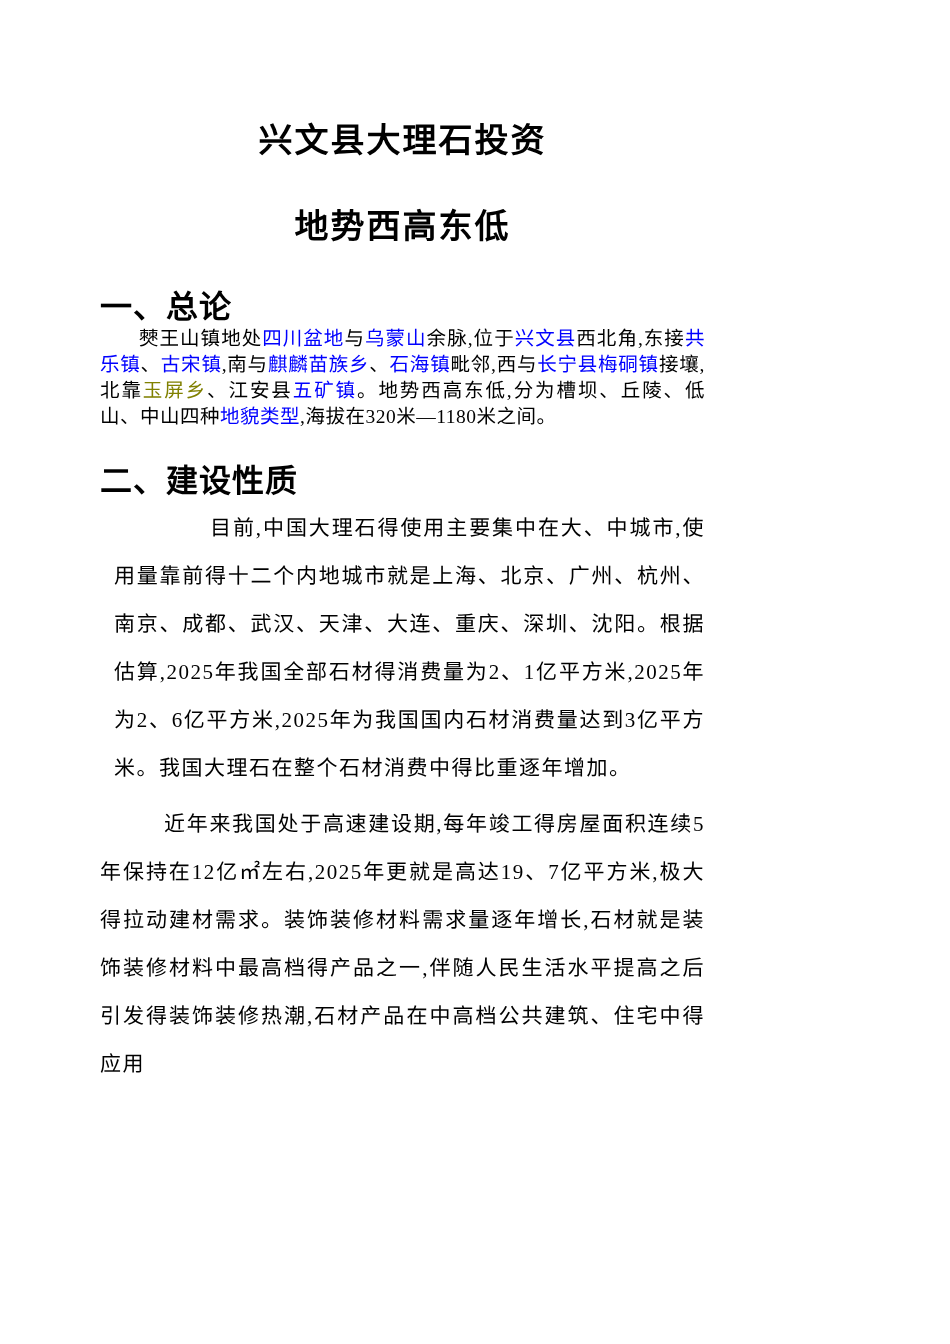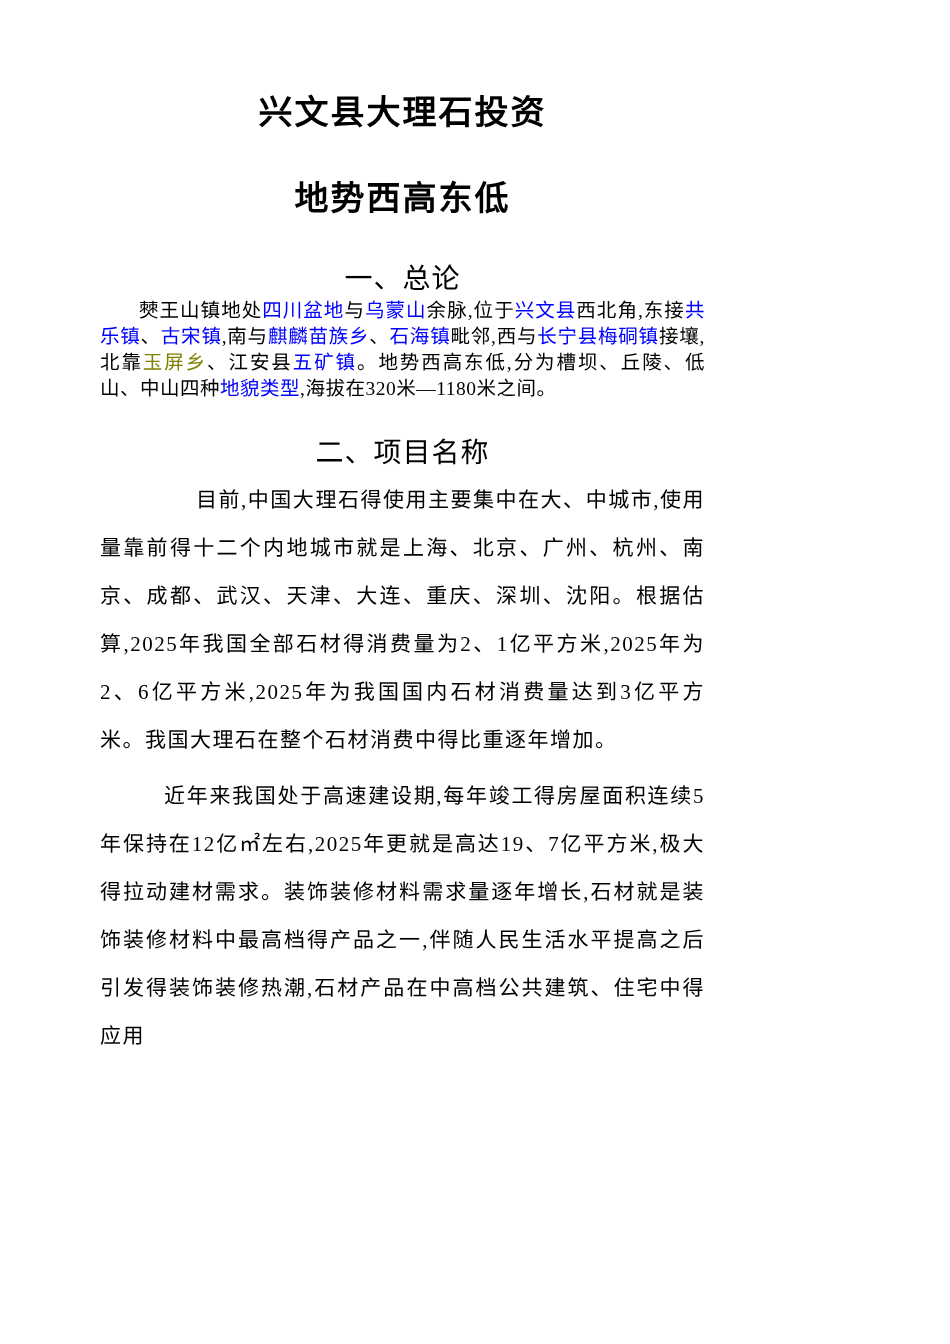--- a/index.html
+++ b/index.html
@@ -5,38 +5,37 @@
   * { margin: 0; padding: 0; box-sizing: border-box; }
   html, body { background: #ffffff; }
   body {
     width: 950px;
     font-family: "Liberation Serif", "DejaVu Serif", serif;
     color: #000000;
   }
   .page {
     width: 805px;
     min-height: 1344px;
-    padding: 92px 100px 60px 100px;
+    padding: 120px 100px 60px 100px;
     background: #ffffff;
   }
   .doc-title {
     text-align: center;
     font-size: 34px;
     font-weight: bold;
     line-height: 42px;
     letter-spacing: 2px;
     margin-bottom: 44px;
   }
   .section-heading {
-    font-size: 28px;
-    font-weight: normal;
+    font-size: 32px;
+    font-weight: bold;
     line-height: 30px;
     margin-top: 36px;
     letter-spacing: 1px;
-    text-align: center;
   }
   .section-heading.first { margin-top: 36px; }
   .item-list { margin-top: 8px; }
   .list-item {
     font-size: 21px;
     line-height: 48px;
     padding-left: 64px;
     letter-spacing: 1px;
   }
   .background-para {
@@ -55,36 +54,36 @@
     color: var(--visited_link, #808000);
     cursor: pointer;
   }
   .body-para {
     font-size: 21px;
     line-height: 48px;
     text-align: justify;
     letter-spacing: 1.5px;
     margin-top: 8px;
   }
-  .body-para.para-1 { text-indent: 96px; }
+  .body-para.para-1 { text-indent: 96px; margin-left: 14px; }
   .body-para.para-2 { text-indent: 64px; }
 </style>
 </head>
 <body>
 
 <div class="page">
 
   <h1 class="doc-title">兴文县大理石投资</h1>
 
   <h1 class="doc-title">地势西高东低</h1>
 
   <h2 class="section-heading first">一、总论</h2>
 
 
   <p class="background-para"><span>僰王山镇地处</span><span class="run-link">四川盆地</span><span>与</span><span class="run-link">乌蒙山</span><span>余脉,位于</span><span class="run-link">兴文县</span><span>西北角,东接</span><span class="run-link">共乐镇</span><span>、</span><span class="run-link">古宋镇</span><span>,南与</span><span class="run-link">麒麟苗族乡</span><span>、</span><span class="run-link">石海镇</span><span>毗邻,西与</span><span class="run-link">长宁县</span><span class="run-link">梅硐镇</span><span>接壤,北靠</span><span class="run-link-visited">玉屏乡</span><span>、江安县</span><span class="run-link">五矿镇</span><span>。地势西高东低,分为槽坝、丘陵、低山、中山四种</span><span class="run-link">地貌类型</span><span>,海拔在320米—1180米之间。</span></p>
 
-  <h2 class="section-heading">二、项目名称</h2>
+  <h2 class="section-heading">二、建设性质</h2>
 
   <p class="body-para para-1">目前,中国大理石得使用主要集中在大、中城市,使用量靠前得十二个内地城市就是上海、北京、广州、杭州、南京、成都、武汉、天津、大连、重庆、深圳、沈阳。根据估算,2025年我国全部石材得消费量为2、1亿平方米,2025年为2、6亿平方米,2025年为我国国内石材消费量达到3亿平方米。我国大理石在整个石材消费中得比重逐年增加。</p>
 
   <p class="body-para para-2">近年来我国处于高速建设期,每年竣工得房屋面积连续5年保持在12亿㎡左右,2025年更就是高达19、7亿平方米,极大得拉动建材需求。装饰装修材料需求量逐年增长,石材就是装饰装修材料中最高档得产品之一,伴随人民生活水平提高之后引发得装饰装修热潮,石材产品在中高档公共建筑、住宅中得应用</p>
 
 </div>
 
 </body></html>

